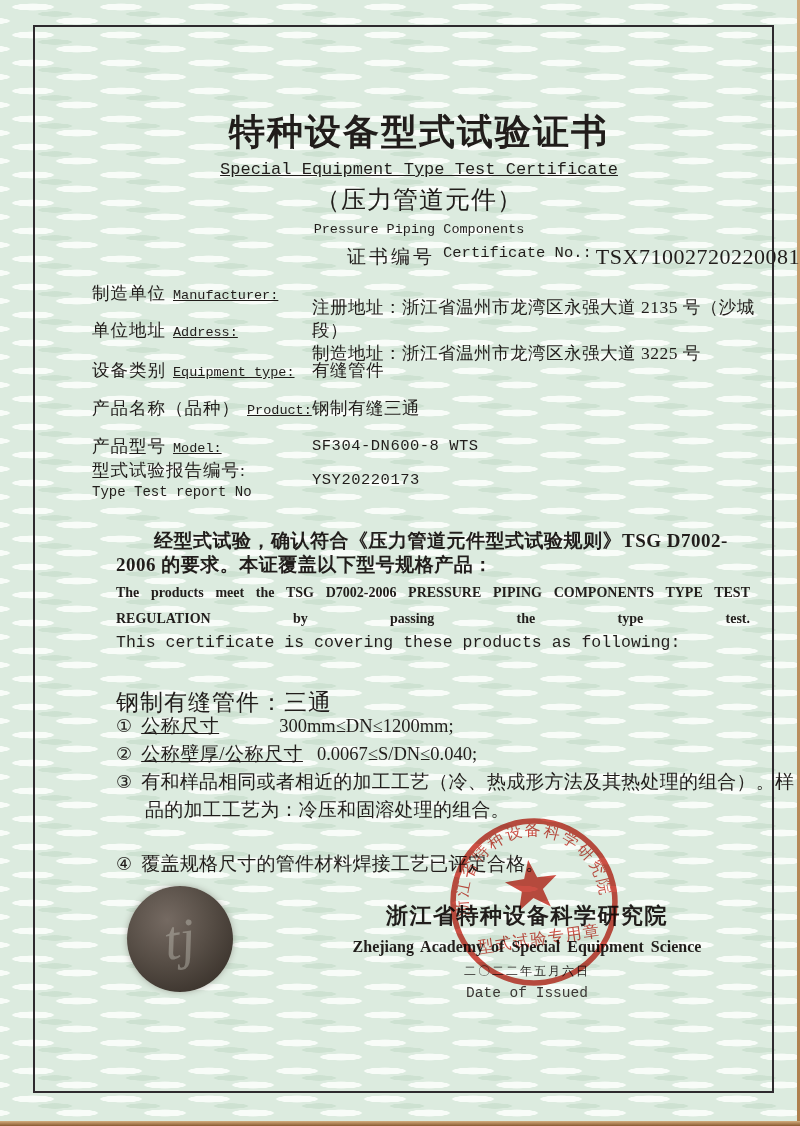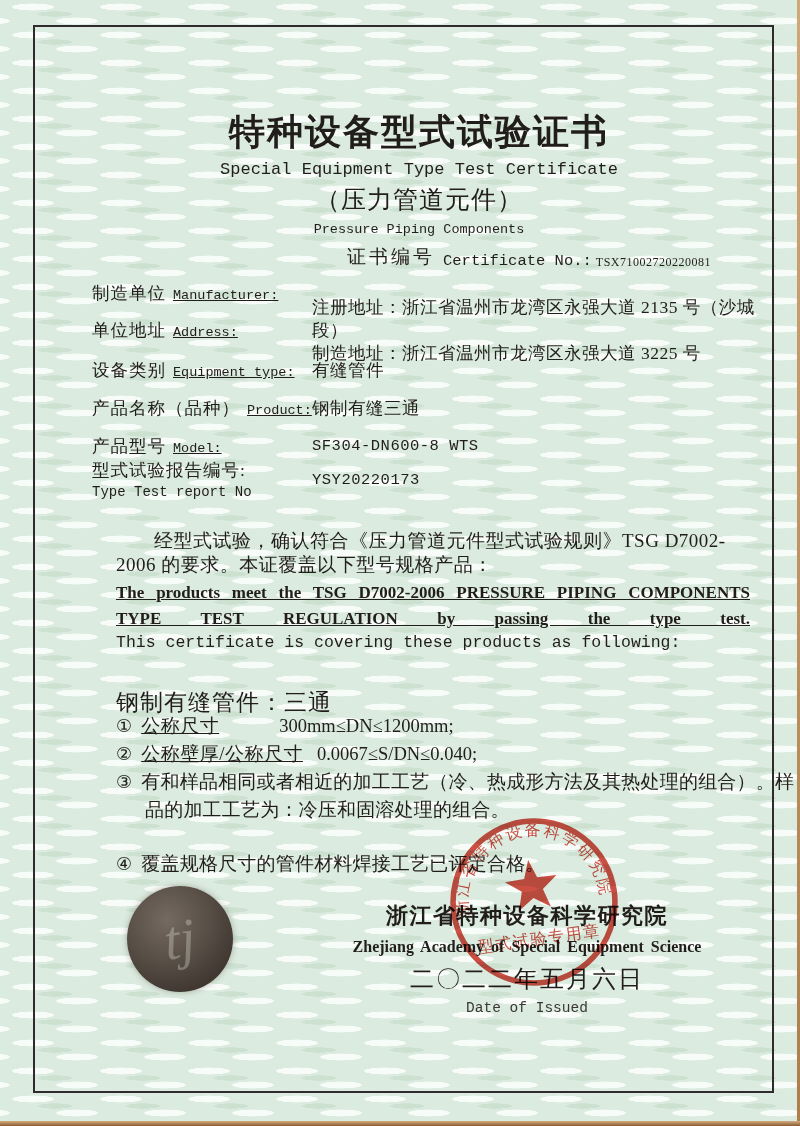--- a/index.html
+++ b/index.html
@@ -21,62 +21,62 @@
     border:2px solid var(--border-dark,#2e2a2e);box-sizing:border-box;pointer-events:none;
   }
   .edge-right{position:absolute;right:0;top:0;bottom:0;width:3px;
     background:linear-gradient(#cfa879,#ad7d4c);}
   .edge-bottom{position:absolute;left:0;right:0;bottom:0;height:5px;
     background:linear-gradient(#d4ae80,#8a5a30);}
 
   
   .header{position:absolute;top:112px;left:0;width:800px;text-align:center;padding-left:38px;box-sizing:border-box;}
   .title-zh{font-size:36px;font-weight:700;letter-spacing:2px;line-height:41px;margin:0;}
-  .title-en{font-size:17px;margin-top:7px;letter-spacing:0;}
+  .title-en{font-size:17px;margin-top:7px;letter-spacing:0;text-decoration:underline;}
   .paren-zh{font-size:25px;margin-top:4px;letter-spacing:1px;}
   .paren-en{font-size:13.5px;margin-top:6px;}
 
   
-  .cert-line{position:absolute;top:244px;left:347px;display:flex;align-items:flex-end;white-space:nowrap;}
+  .cert-line{position:absolute;top:244px;left:347px;display:flex;align-items:flex-start;white-space:nowrap;}
   .cert-line .zh{font-size:19px;letter-spacing:3px;}
   .cert-line .en{font-size:15.5px;margin-left:8px;}
-  .cert-line .num{font-size:12px;margin-left:4px;letter-spacing:0.5px;}
+  .cert-line .num{font-size:22px;margin-left:4px;letter-spacing:0.5px;}
 
   
   .row{position:absolute;left:92px;right:40px;display:flex;align-items:center;}
   .row .lbl{width:220px;flex:none;display:flex;align-items:baseline;white-space:nowrap;}
   .row .lbl .zh{font-size:17.5px;letter-spacing:1px;}
   .row .lbl .en{font-size:13.5px;margin-left:7px;text-decoration:underline;}
   .row .val{font-size:17.5px;letter-spacing:0.5px;}
   .row .val.latin{font-family:"Liberation Mono","DejaVu Sans Mono",monospace;font-size:15.5px;}
   .row .val .vline{line-height:23px;}
   .lbl-stack{width:220px;flex:none;}
   .lbl-stack .zh{font-size:17.5px;letter-spacing:1px;line-height:19px;}
   .lbl-stack .en{font-size:14px;margin-top:4px;line-height:16px;}
   .val-report{font-size:17px;letter-spacing:1px;}
 
   
-  .stmt-zh{position:absolute;top:529px;left:116px;width:634px;font-size:19px;line-height:24px;text-indent:38px;letter-spacing:0.5px;}
-  .stmt-en-bold{position:absolute;top:580px;left:116px;width:634px;font-size:17px;font-weight:700;line-height:26px;text-align:justify;text-align-last:justify;word-spacing:2px;text-decoration:underline;}
+  .stmt-zh{position:absolute;top:529px;left:116px;width:634px;font-size:19px;line-height:24px;text-indent:38px;letter-spacing:0.5px;font-weight:bold;}
+  .stmt-en-bold{position:absolute;top:580px;left:116px;width:634px;font-size:14px;font-weight:700;line-height:26px;text-align:justify;text-align-last:justify;word-spacing:2px;}
   .stmt-en-mono{position:absolute;top:633px;left:116px;font-size:16.5px;}
 
   
   .prod-heading{position:absolute;top:687px;left:116px;font-size:23px;letter-spacing:1px;}
   .item{position:absolute;left:116px;right:36px;display:flex;align-items:baseline;font-size:19px;}
   .item .num{font-family:"DejaVu Sans","Liberation Sans",sans-serif;font-size:18px;flex:none;}
   .item .ilabel{margin-left:9px;letter-spacing:0.5px;text-decoration:underline;}
   .item .ival{font-size:18.5px;}
   .item-wrap{position:absolute;left:116px;width:650px;font-size:19px;line-height:27.5px;padding-left:29px;text-indent:-29px;letter-spacing:0.2px;}
   .item-wrap .num{font-family:"DejaVu Sans","Liberation Sans",sans-serif;font-size:18px;margin-right:9px;}
 
   
   .footer{position:absolute;top:901px;left:277px;width:500px;text-align:center;}
   .issuer-zh{font-size:22px;font-weight:700;letter-spacing:1.5px;}
   .issuer-en{font-size:16px;font-weight:700;margin-top:7px;word-spacing:3px;}
-  .date-zh{font-size:24px;margin-top:7px;letter-spacing:2px;}
+  .date-zh{font-size:12px;margin-top:7px;letter-spacing:2px;}
   .date-en{font-size:14.5px;margin-top:5px;color:#3a3633;}
 
   
   .seal{position:absolute;left:448px;top:816px;width:172px;height:172px;
     transform:rotate(-8deg);color:var(--seal-red,#cc372c);opacity:0.88;mix-blend-mode:multiply;}
   .seal svg{display:block;width:100%;height:100%;}
 
   
   .logo{position:absolute;left:127px;top:886px;width:106px;height:106px;border-radius:50%;
     background:radial-gradient(circle at 38% 32%, #756a62 0%, #564d45 45%, #403831 75%, #332d28 100%);

